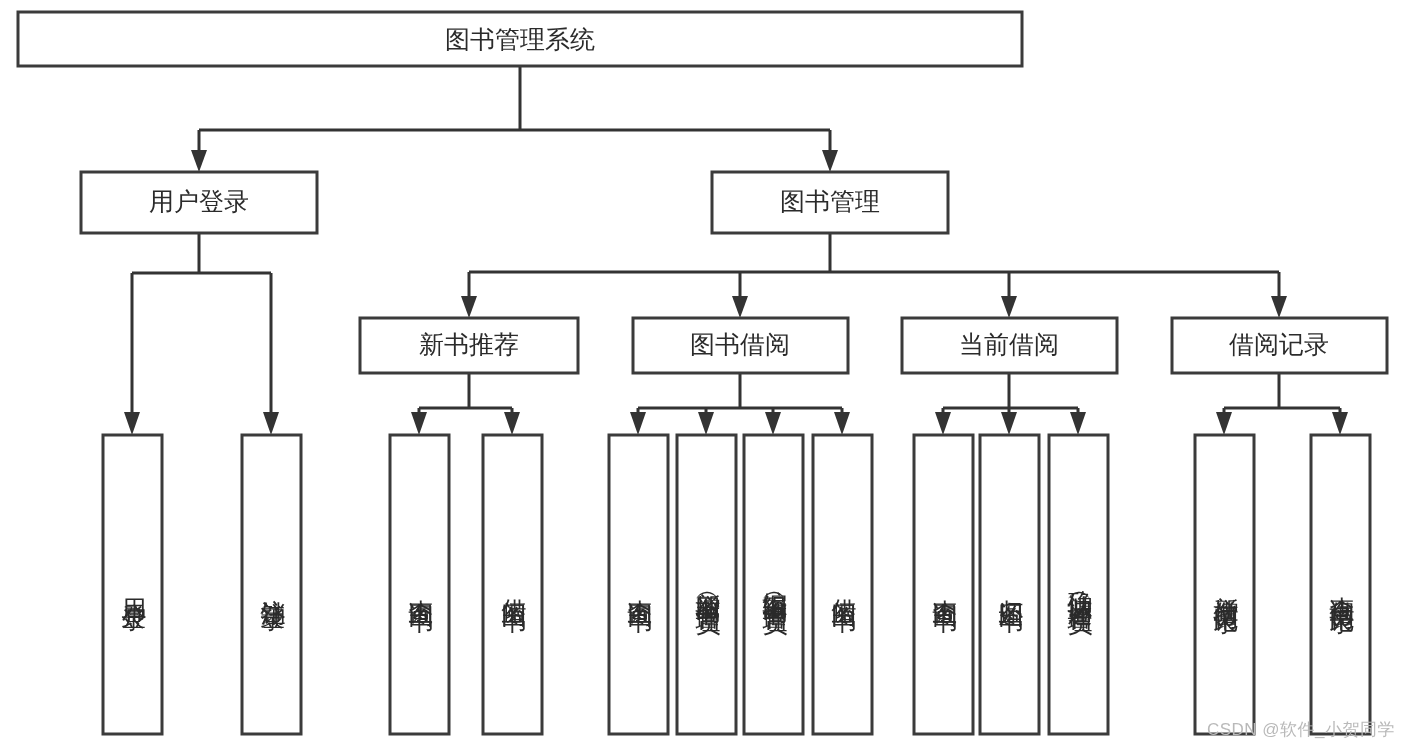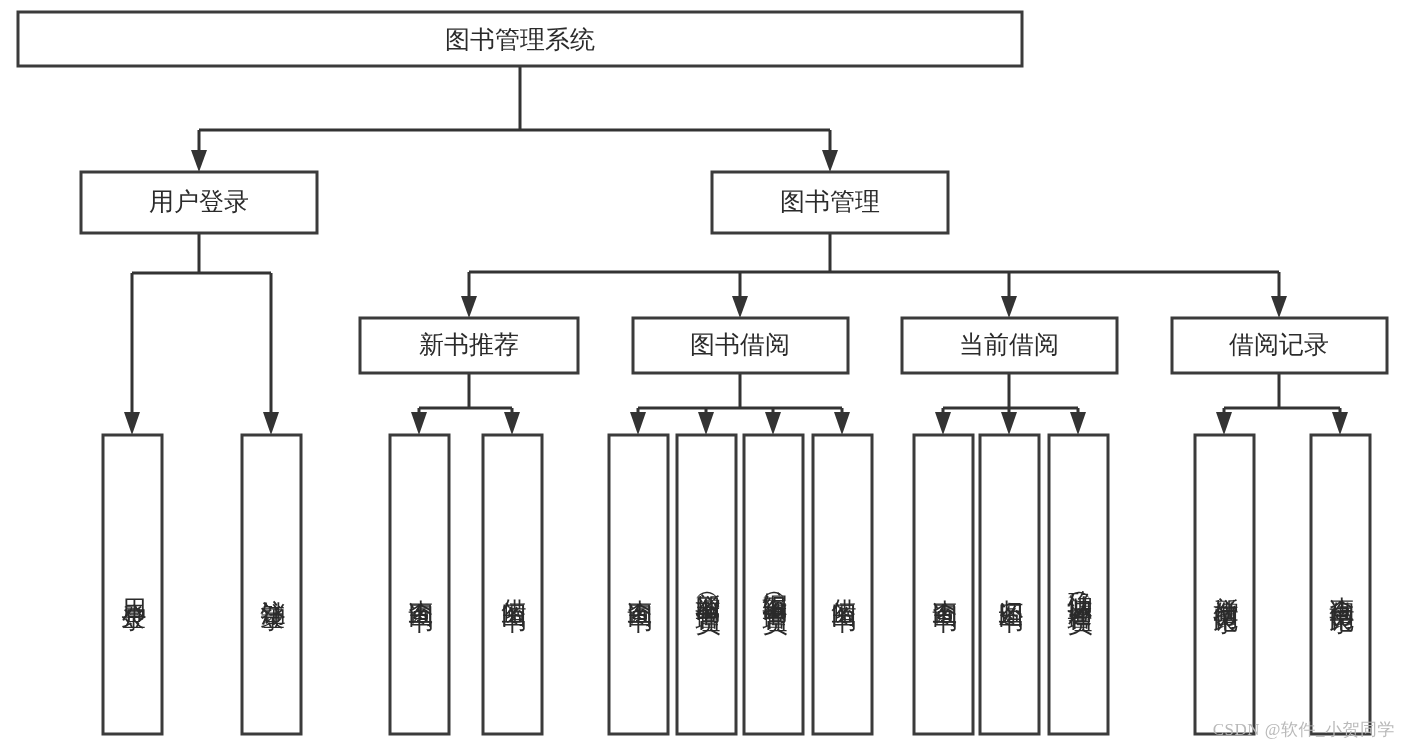--- a/index.html
+++ b/index.html
@@ -36,21 +36,21 @@
     stroke-linecap:butt;
   }
   .arrow-head{fill:#333333;stroke:none;}
 
   .watermark{
     position:absolute;
     right:10px;
     bottom:6px;
     font-size:17px;
     color:#b9b9b9;
-    font-family:Liberation Serif, serif;
+    font-family:Liberation Sans, sans-serif;
     white-space:nowrap;
     letter-spacing:0.5px;
   }
 </style>
 </head>
 <body>
 
 <div id="diagram-root">
 
   <svg id="tree" viewBox="0 0 1405 747">

